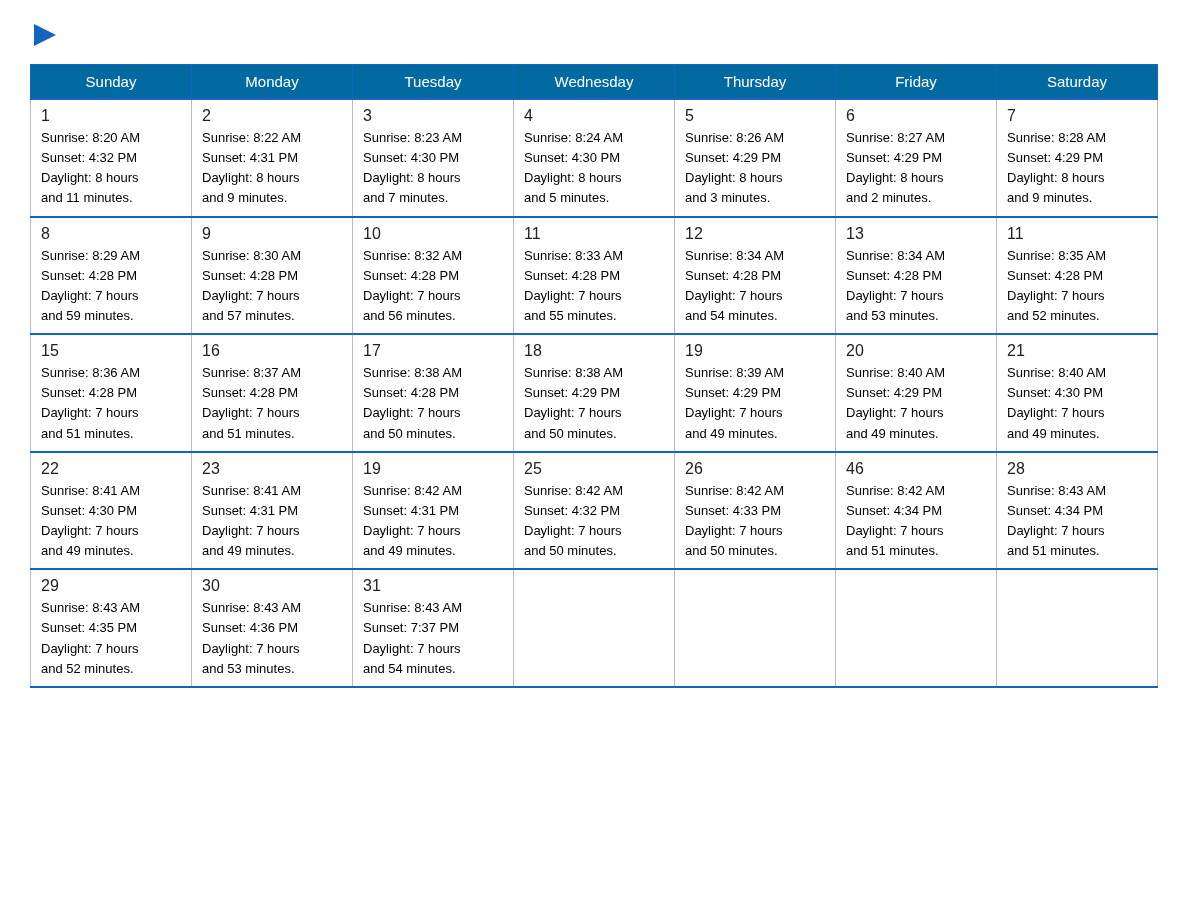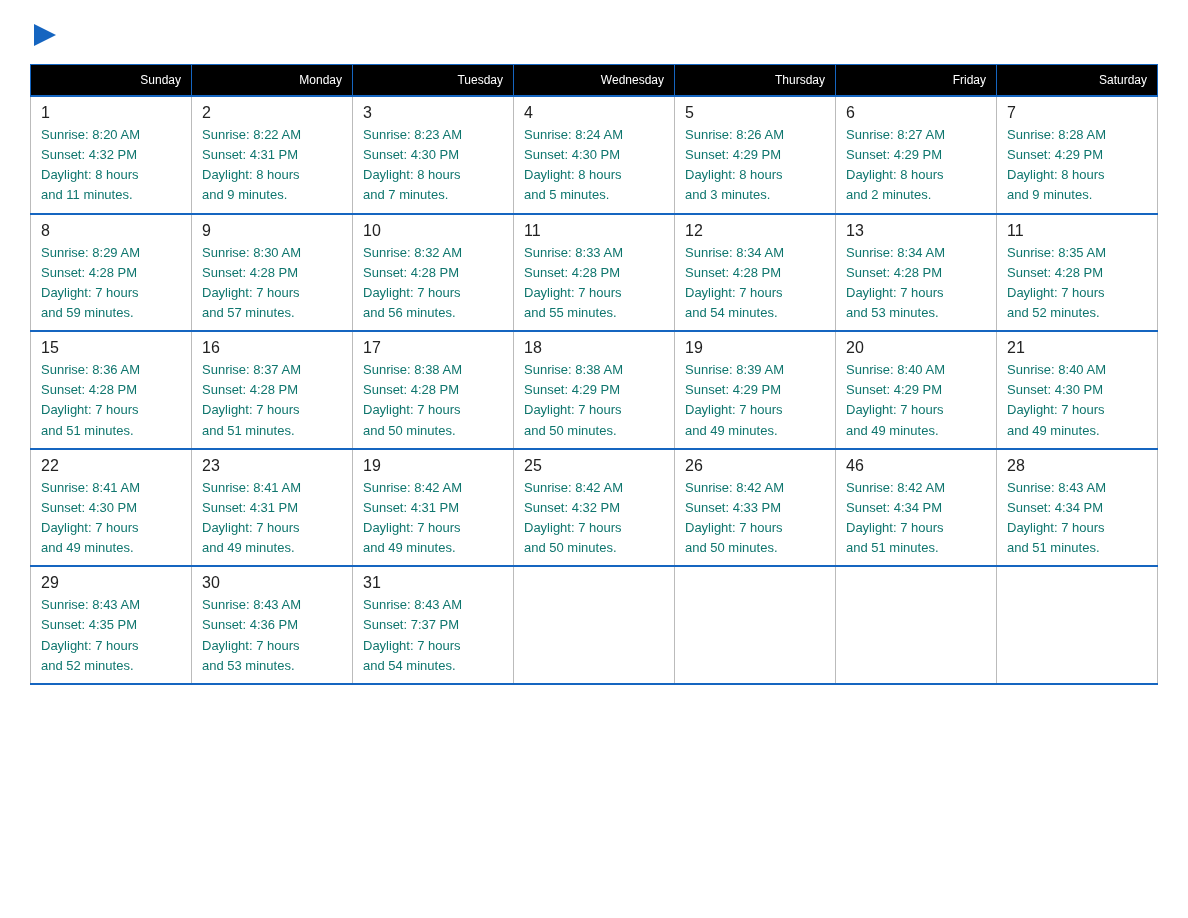--- a/index.html
+++ b/index.html
@@ -39,26 +39,26 @@
       font-size: 22px;
       color: #444;
       margin-top: 2px;
     }
     .calendar-table {
       width: 100%;
       border-collapse: collapse;
       margin-top: 14px;
     }
     .calendar-table th {
-      background-color: #000000;
+      background-color: #0369a1;
       color: #fff;
-      font-size: 12px;
+      font-size: 15px;
       font-weight: normal;
       padding: 8px 10px;
-      text-align: right;
+      text-align: center;
       border: 1px solid #1565c0;
     }
     .calendar-table td {
       vertical-align: top;
       border: 1px solid #bbb;
       padding: 7px 10px;
       font-size: 13.5px;
       color: #222;
       width: calc(100% / 7);
       min-height: 100px;
@@ -68,21 +68,21 @@
     }
     .day-number {
       font-size: 16px;
       font-weight: normal;
       display: block;
       margin-bottom: 3px;
     }
     .day-info {
       font-size: 13px;
       line-height: 1.55;
-      color: #0f766e;
+      color: #000000;
     }
     .empty-cell {
       background: #fff;
     }
   </style>
 </head>
 <body>
 
 <div class="header-row">
   <div class="logo">

